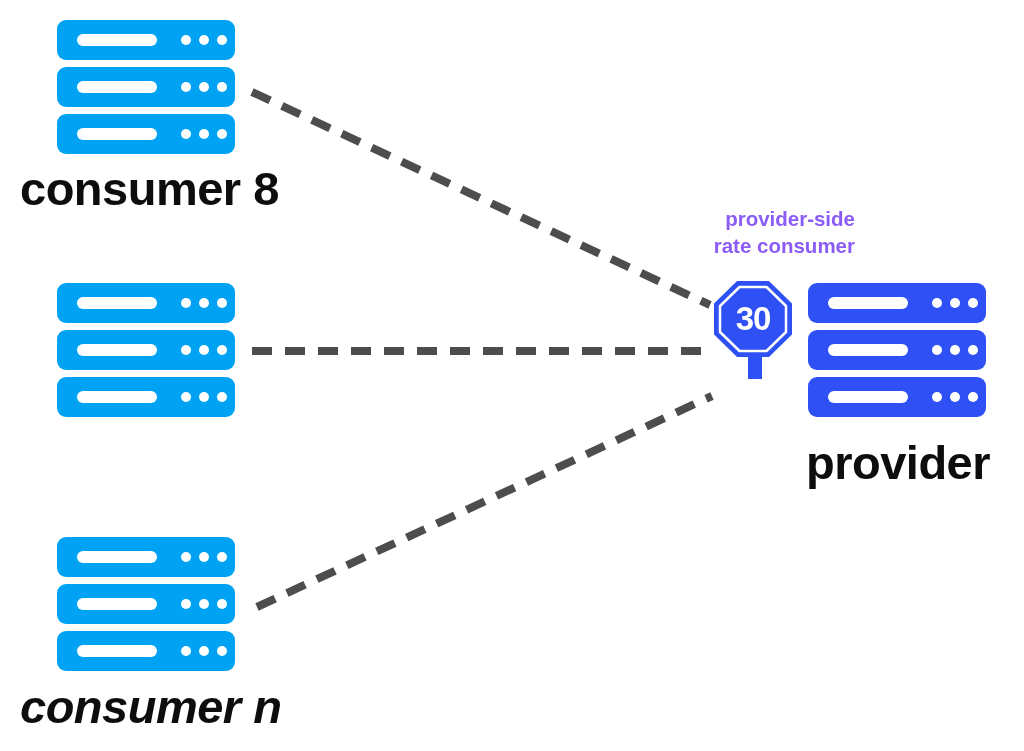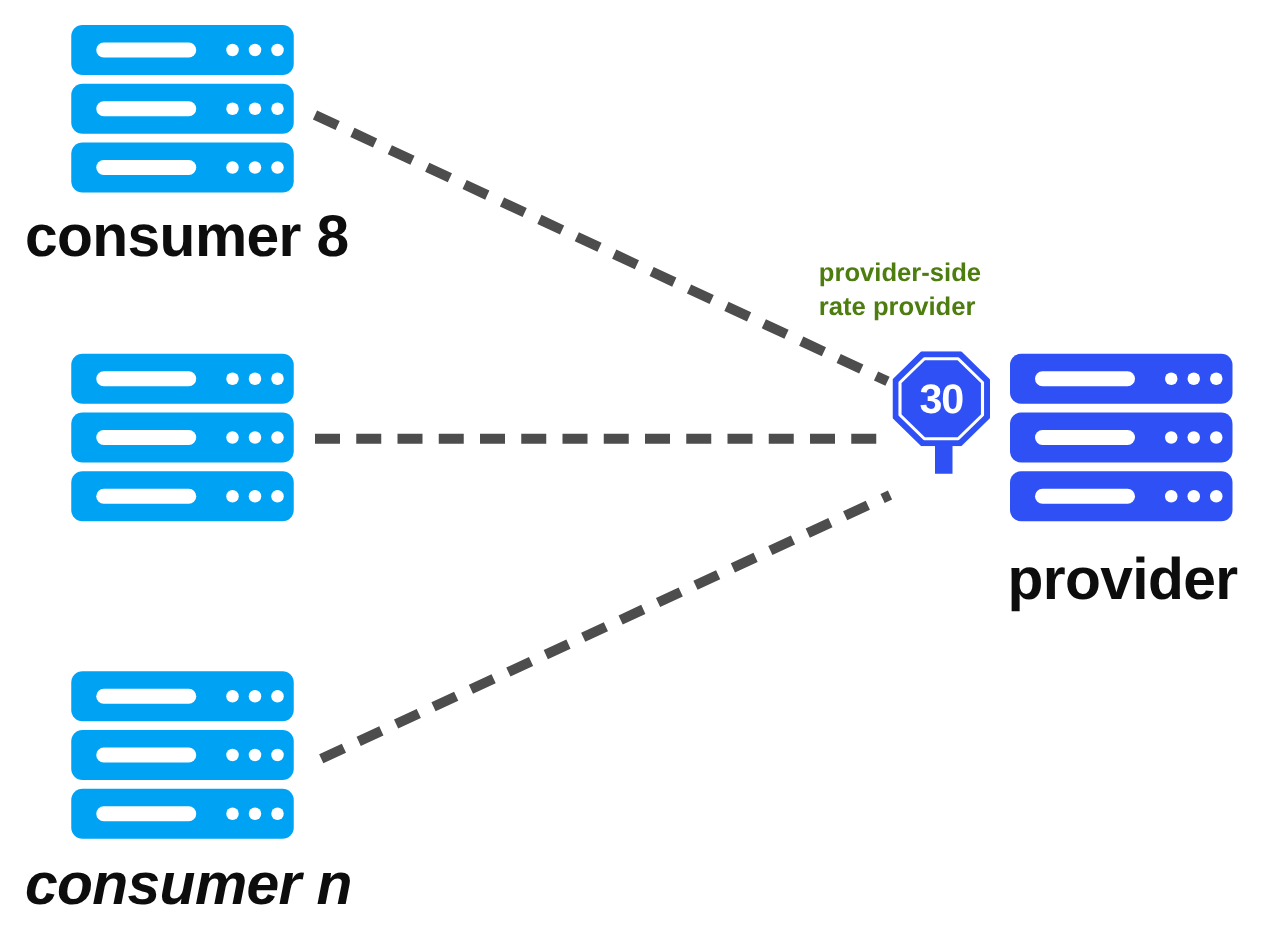--- a/index.html
+++ b/index.html
@@ -103,26 +103,26 @@
     color: #ffffff;
     letter-spacing: -1px;
     padding-bottom: 1px;
     box-sizing: border-box;
   }
   #limiter-caption {
     position: absolute;
     left: 655px;
     top: 205px;
     width: 200px;
-    text-align: left;
+    text-align: right;
     font-family: "Liberation Sans", sans-serif;
     font-weight: bold;
     font-size: 20.5px;
     line-height: 1.32;
-    color: #4d7c0f;
+    color: #8b5cf6;
   }
   #limiter-caption span { display: block; }
 </style>
 </head>
 <body>
 
 <div id="diagram-canvas">
 
   <svg id="connection-layer" viewBox="0 0 1024 751" width="1024" height="751" xmlns="http://www.w3.org/2000/svg">
     <line x1="252" y1="92" x2="710" y2="305" stroke="#4D4D4D" stroke-width="8" stroke-dasharray="20 13" stroke-linecap="butt"></line>
@@ -196,21 +196,21 @@
         <div class="server-dot" style="left:124px; top:15px; width:10px; height:10px;"></div>
         <div class="server-dot" style="left:142px; top:15px; width:10px; height:10px;"></div>
         <div class="server-dot" style="left:160px; top:15px; width:10px; height:10px;"></div>
       </div>
     </div>
   </div>
   <div class="node-label" style="left:20px; top:683px;font-style:italic;">consumer n</div>
 
   <div id="limiter-caption">
     <span>provider-side</span>
-    <span>rate provider</span>
+    <span>rate consumer</span>
   </div>
 
   <div id="rate-limiter">
     <div id="limiter-pole"></div>
     <svg id="limiter-sign" viewBox="0 0 78 76" xmlns="http://www.w3.org/2000/svg">
       <polygon points="23.5,1 54.5,1 77,23 77,53 54.5,75 23.5,75 1,53 1,23" fill="#2E50F5" stroke="#2E50F5" stroke-width="2" stroke-linejoin="round"></polygon>
       <polygon points="25.5,6 52.5,6 72,25 72,51 52.5,70 25.5,70 6,51 6,25" fill="none" stroke="#ffffff" stroke-width="2.5" stroke-linejoin="round"></polygon>
     </svg>
     <div id="limiter-value">30</div>
   </div>

